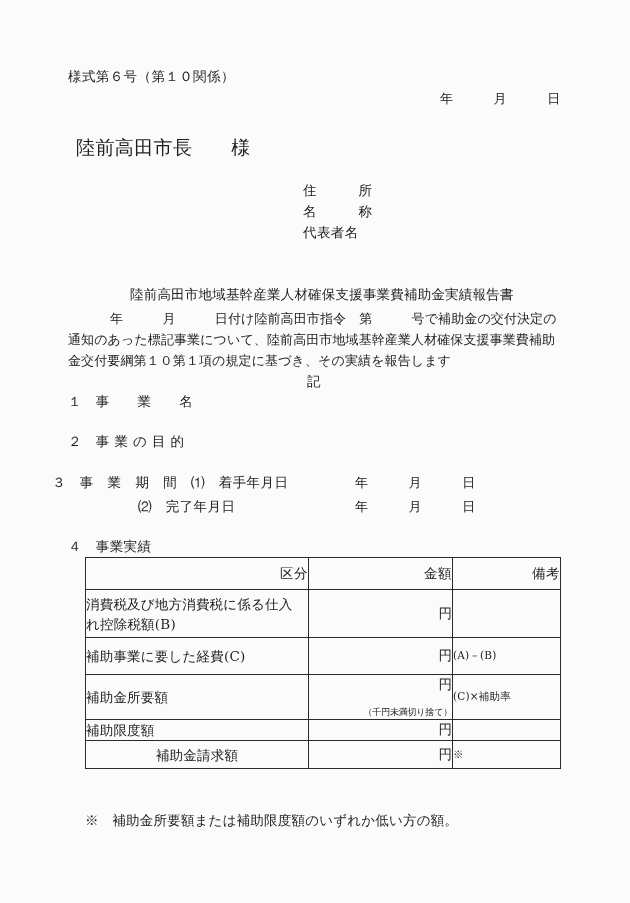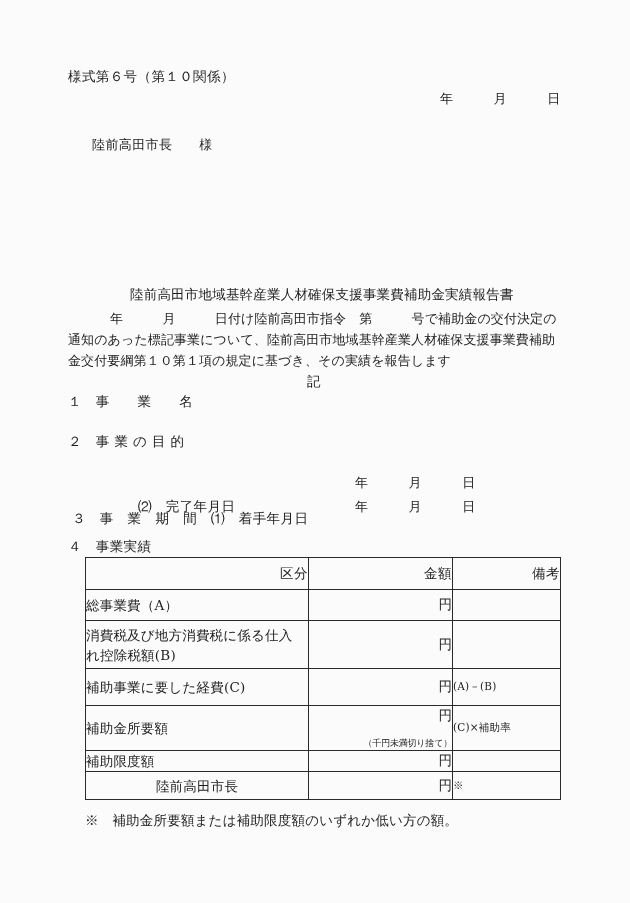--- a/index.html
+++ b/index.html
@@ -30,22 +30,22 @@
     left: 68px; top: 70px;
     font-size: 13.5px;
     letter-spacing: 0.4px;
   }
   .date-line-top {
     left: 440px; top: 92px;
     font-size: 13px;
     letter-spacing: 0.4px;
   }
   .addressee {
-    left: 92px; top: 138px;
-    font-size: 13px;
+    left: 76px; top: 138px;
+    font-size: 19px;
     letter-spacing: 0.4px;
   }
 
   
   .applicant {
     position: absolute;
     left: 303px; top: 180px;
     font-size: 13.5px;
     letter-spacing: 0.4px;
   }
@@ -69,21 +69,21 @@
   }
   .ki-mark {
     left: 307px; top: 375px;
     font-size: 13.5px;
   }
 
   
   .item { position: absolute; font-size: 13.5px; white-space: pre; letter-spacing: 0.4px; }
   .item-1 { left: 68px; top: 393px; }
   .item-2 { left: 68px; top: 433px; }
-  .item-3 { left: 72px; top: 474px; margin-top: 36px; }
+  .item-3 { left: 52px; top: 474px; }
   .item-3b { left: 138px; top: 498px; }
   .item-4 { left: 68px; top: 538px; }
 
   .date-slot { position: absolute; font-size: 13px; white-space: pre; letter-spacing: 0.4px; }
   .date-3a { left: 355px; top: 474px; }
   .date-3b { left: 355px; top: 498px; }
 
   
   table.results {
     position: absolute;
@@ -159,20 +159,25 @@
 <body>
 
 <div class="page">
 
   <div class="abs form-no">様式第６号（第１０関係）</div>
 
   <div class="abs date-line-top">年　　　月　　　日</div>
 
   <div class="abs addressee">陸前高田市長　　様</div>
 
+  <div class="applicant">
+    <div>住　　　所</div>
+    <div>名　　　称</div>
+    <div>代表者名</div>
+  </div>
 
   <div class="abs doc-title">陸前高田市地域基幹産業人材確保支援事業費補助金実績報告書</div>
 
   <div class="body-para">年　　　月　　　日付け陸前高田市指令　第　　　号で補助金の交付決定の通知のあった標記事業について、陸前高田市地域基幹産業人材確保支援事業費補助金交付要綱第１０第１項の規定に基づき、その実績を報告します</div>
 
   <div class="abs ki-mark">記</div>
 
   <div class="item item-1">１　事　　業　　名</div>
   <div class="item item-2">２　事 業 の 目 的</div>
   <div class="item item-3">３　事　業　期　間　⑴　着手年月日</div>
@@ -188,27 +193,20 @@
         <col class="col-biko">
     </colgroup>
     <thead>
       <tr>
         <th>区分</th>
         <th>金額</th>
         <th>備考</th>
       </tr>
     </thead>
     <tbody>
-      <tr class="row-h1">
-        <td class="kubun">総事業費（A）</td>
-        <td class="kingaku">
-          <span class="yen-wrap">円</span>
-        </td>
-        <td class="biko"></td>
-      </tr>
       <tr class="row-h2">
         <td class="kubun">消費税及び地方消費税に係る仕入
 れ控除税額(B)</td>
         <td class="kingaku">
           <span class="yen-wrap">円</span>
         </td>
         <td class="biko"></td>
       </tr>
       <tr class="row-h3">
         <td class="kubun">補助事業に要した経費(C)</td>
@@ -226,21 +224,21 @@
         <td class="biko">(C)×補助率</td>
       </tr>
       <tr class="row-h5">
         <td class="kubun">補助限度額</td>
         <td class="kingaku">
           <span class="yen-wrap">円</span>
         </td>
         <td class="biko"></td>
       </tr>
       <tr class="row-h6">
-        <td class="kubun center">陸前高田市長</td>
+        <td class="kubun center">補助金請求額</td>
         <td class="kingaku">
           <span class="yen-wrap">円</span>
         </td>
         <td class="biko">※</td>
       </tr>
     </tbody>
   </table>
 
   <div class="abs footnote">※　補助金所要額または補助限度額のいずれか低い方の額。</div>
 

